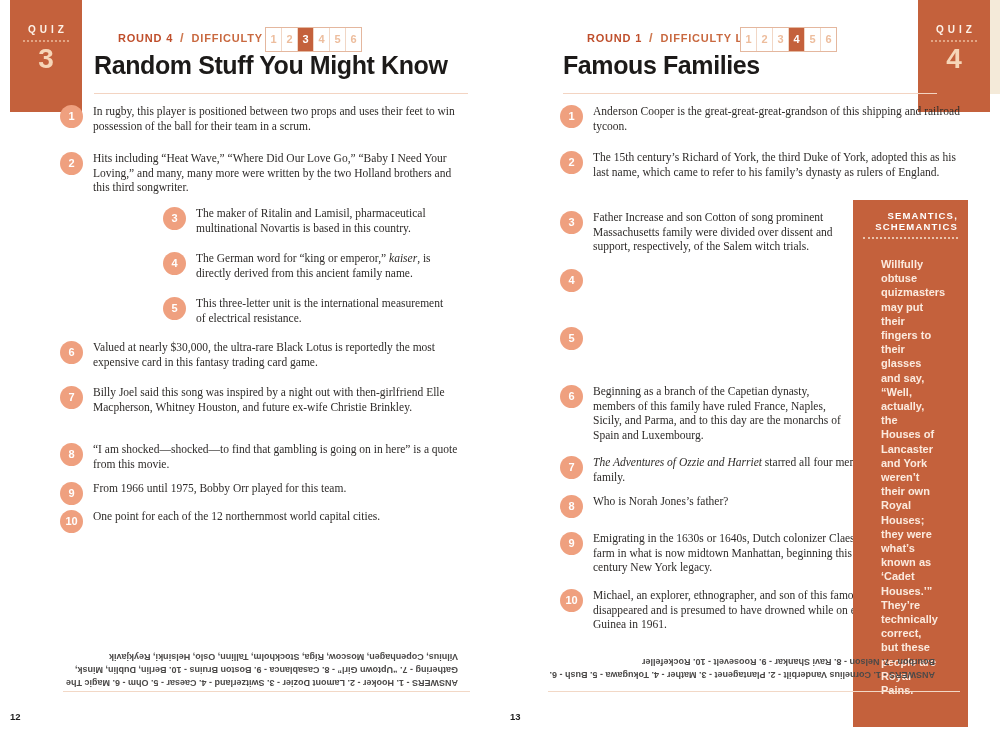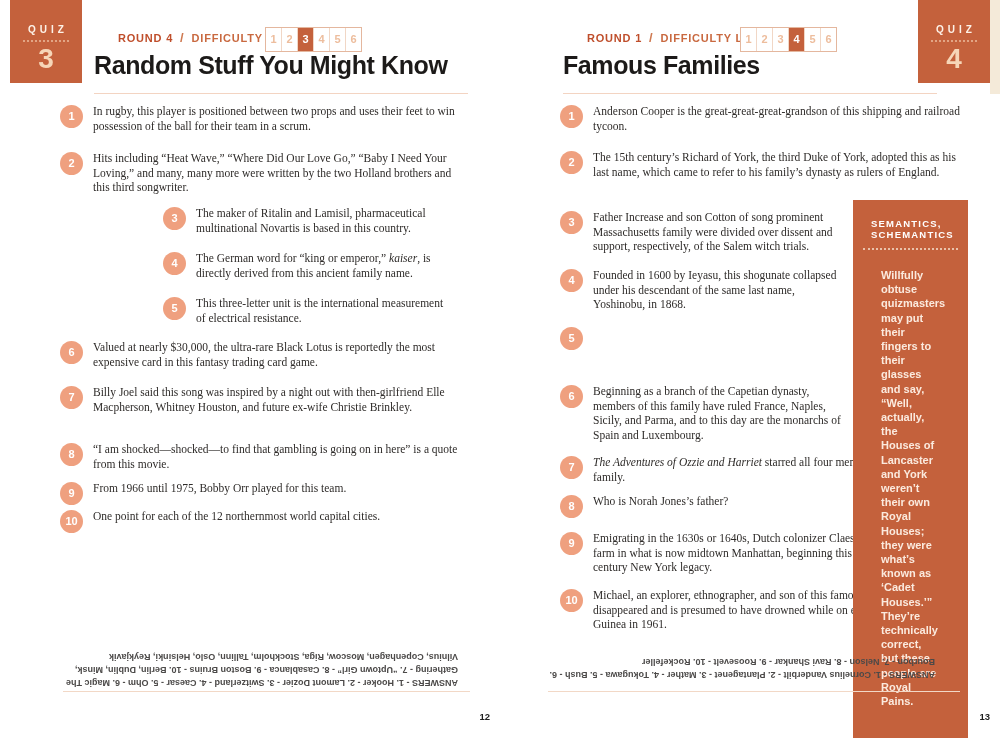--- a/index.html
+++ b/index.html
@@ -4,21 +4,21 @@
 <style>
   html,body{margin:0;padding:0;background:#fff;}
   .canvas{position:relative;width:1000px;height:750px;background:#fff;overflow:hidden;
           font-family:"Liberation Sans",sans-serif;}
   .page{position:absolute;top:0;width:480px;height:750px;background:#fff;}
   .page.left{left:10px;}
   .page.right{left:510px;}
   .page-edge{position:absolute;right:0;top:0;width:10px;height:94px;background:#f4ead9;}
 
   
-  .quiz-tab{position:absolute;top:0;width:72px;height:83px;background:#c4613c;text-align:center;}
+  .quiz-tab{position:absolute;top:0;width:72px;height:112px;background:#c4613c;text-align:center;}
   .page.left .quiz-tab{left:0;}
   .page.right .quiz-tab{right:0;}
   .quiz-word{margin-top:24px;font-size:10px;font-weight:bold;letter-spacing:4px;
              padding-left:4px;color:#fdf2e8;}
   .quiz-dots{width:46px;margin:5px auto 3px;border-top:2px dotted #e2a585;}
   .quiz-num{font-size:28px;font-weight:bold;color:#f6d6b8;line-height:1;}
 
   
   .round-row{position:absolute;top:30px;display:flex;align-items:baseline;gap:7px;
              font-size:11px;font-weight:bold;letter-spacing:.8px;}
@@ -54,34 +54,34 @@
   .left .q6{top:340px}.left .q7{top:385px}.left .q8{top:442px}.left .q9{top:481px}.left .q10{top:509px}
   .right .q1{top:104px}.right .q2{top:150px}.right .q3{top:210px}.right .q4{top:268px}
   .right .q5{top:326px}.right .q6{top:384px}.right .q7{top:455px}.right .q8{top:494px}
   .right .q9{top:531px}.right .q10{top:588px}
   .right .q3 .qtext,.right .q4 .qtext,.right .q5 .qtext,.right .q6 .qtext{width:252px;}
 
   
   .callout{position:absolute;color:#fff;box-sizing:border-box;}
   .fun-fact{left:23px;top:221px;width:114px;background:#ca6c4b;padding:9px 10px 10px;}
   .sidebar{left:343px;top:200px;width:115px;background:#c4613c;padding:10px 10px 12px;}
-  .callout h3{margin:8px;font-size:9.5px;letter-spacing:1.2px;color:#fff;}
+  .callout h3{margin:0;font-size:9.5px;letter-spacing:1.2px;color:#fff;text-align:right;}
   .callout .dots{border-top:2px dotted #e9c2ab;margin:5px 0 6px;}
   .callout p{margin:18px;font-size:11px;font-weight:bold;line-height:15px;color:#fbeade;}
   .sidebar p{line-height:14.2px;}
 
   
   .answers{position:absolute;transform:rotate(180deg);font-size:9px;font-weight:bold;
            color:#4b4948;line-height:13px;text-align:left;}
   .left .answers{left:55px;top:650px;width:393px;}
   .right .answers{left:30px;top:655px;width:395px;}
   .ans-rule{position:absolute;top:691px;height:1px;background:#f2d8c6;}
   .left .ans-rule{left:53px;width:407px;}
   .right .ans-rule{left:38px;width:412px;}
-  .pageno{position:absolute;top:711px;left:0;width:480px;text-align:right;
+  .pageno{position:absolute;top:711px;left:0;width:480px;text-align:left;
           font-size:9.5px;font-weight:bold;color:#1e1e1e;}
   i{font-style:italic;}
 </style>
 </head>
 <body>
 
 <div class="canvas">
 
   <section class="page left">
     <div class="quiz-tab">
@@ -183,21 +183,20 @@
     <div class="q q2">
       <span class="qnum">2</span>
       <p class="qtext">The 15th century’s Richard of York, the third Duke of York, adopted this as his last name, which came to refer to his family’s dynasty as rulers of England.</p>
     </div>
     <div class="q q3">
       <span class="qnum">3</span>
       <p class="qtext">Father Increase and son Cotton of song prominent Massachusetts family were divided over dissent and support, respectively, of the Salem witch trials.</p>
     </div>
     <div class="q q4">
       <span class="qnum">4</span>
-      <p class="qtext">Founded in 1600 by Ieyasu, this shogunate collapsed under his descendant of the same last name, Yoshinobu, in 1868.</p>
     </div>
     <div class="q q5">
       <span class="qnum">5</span>
     </div>
     <div class="q q6">
       <span class="qnum">6</span>
       <p class="qtext">Beginning as a branch of the Capetian dynasty, members of this family have ruled France, Naples, Sicily, and Parma, and to this day are the monarchs of Spain and Luxembourg.</p>
     </div>
     <div class="q q7">
       <span class="qnum">7</span>

